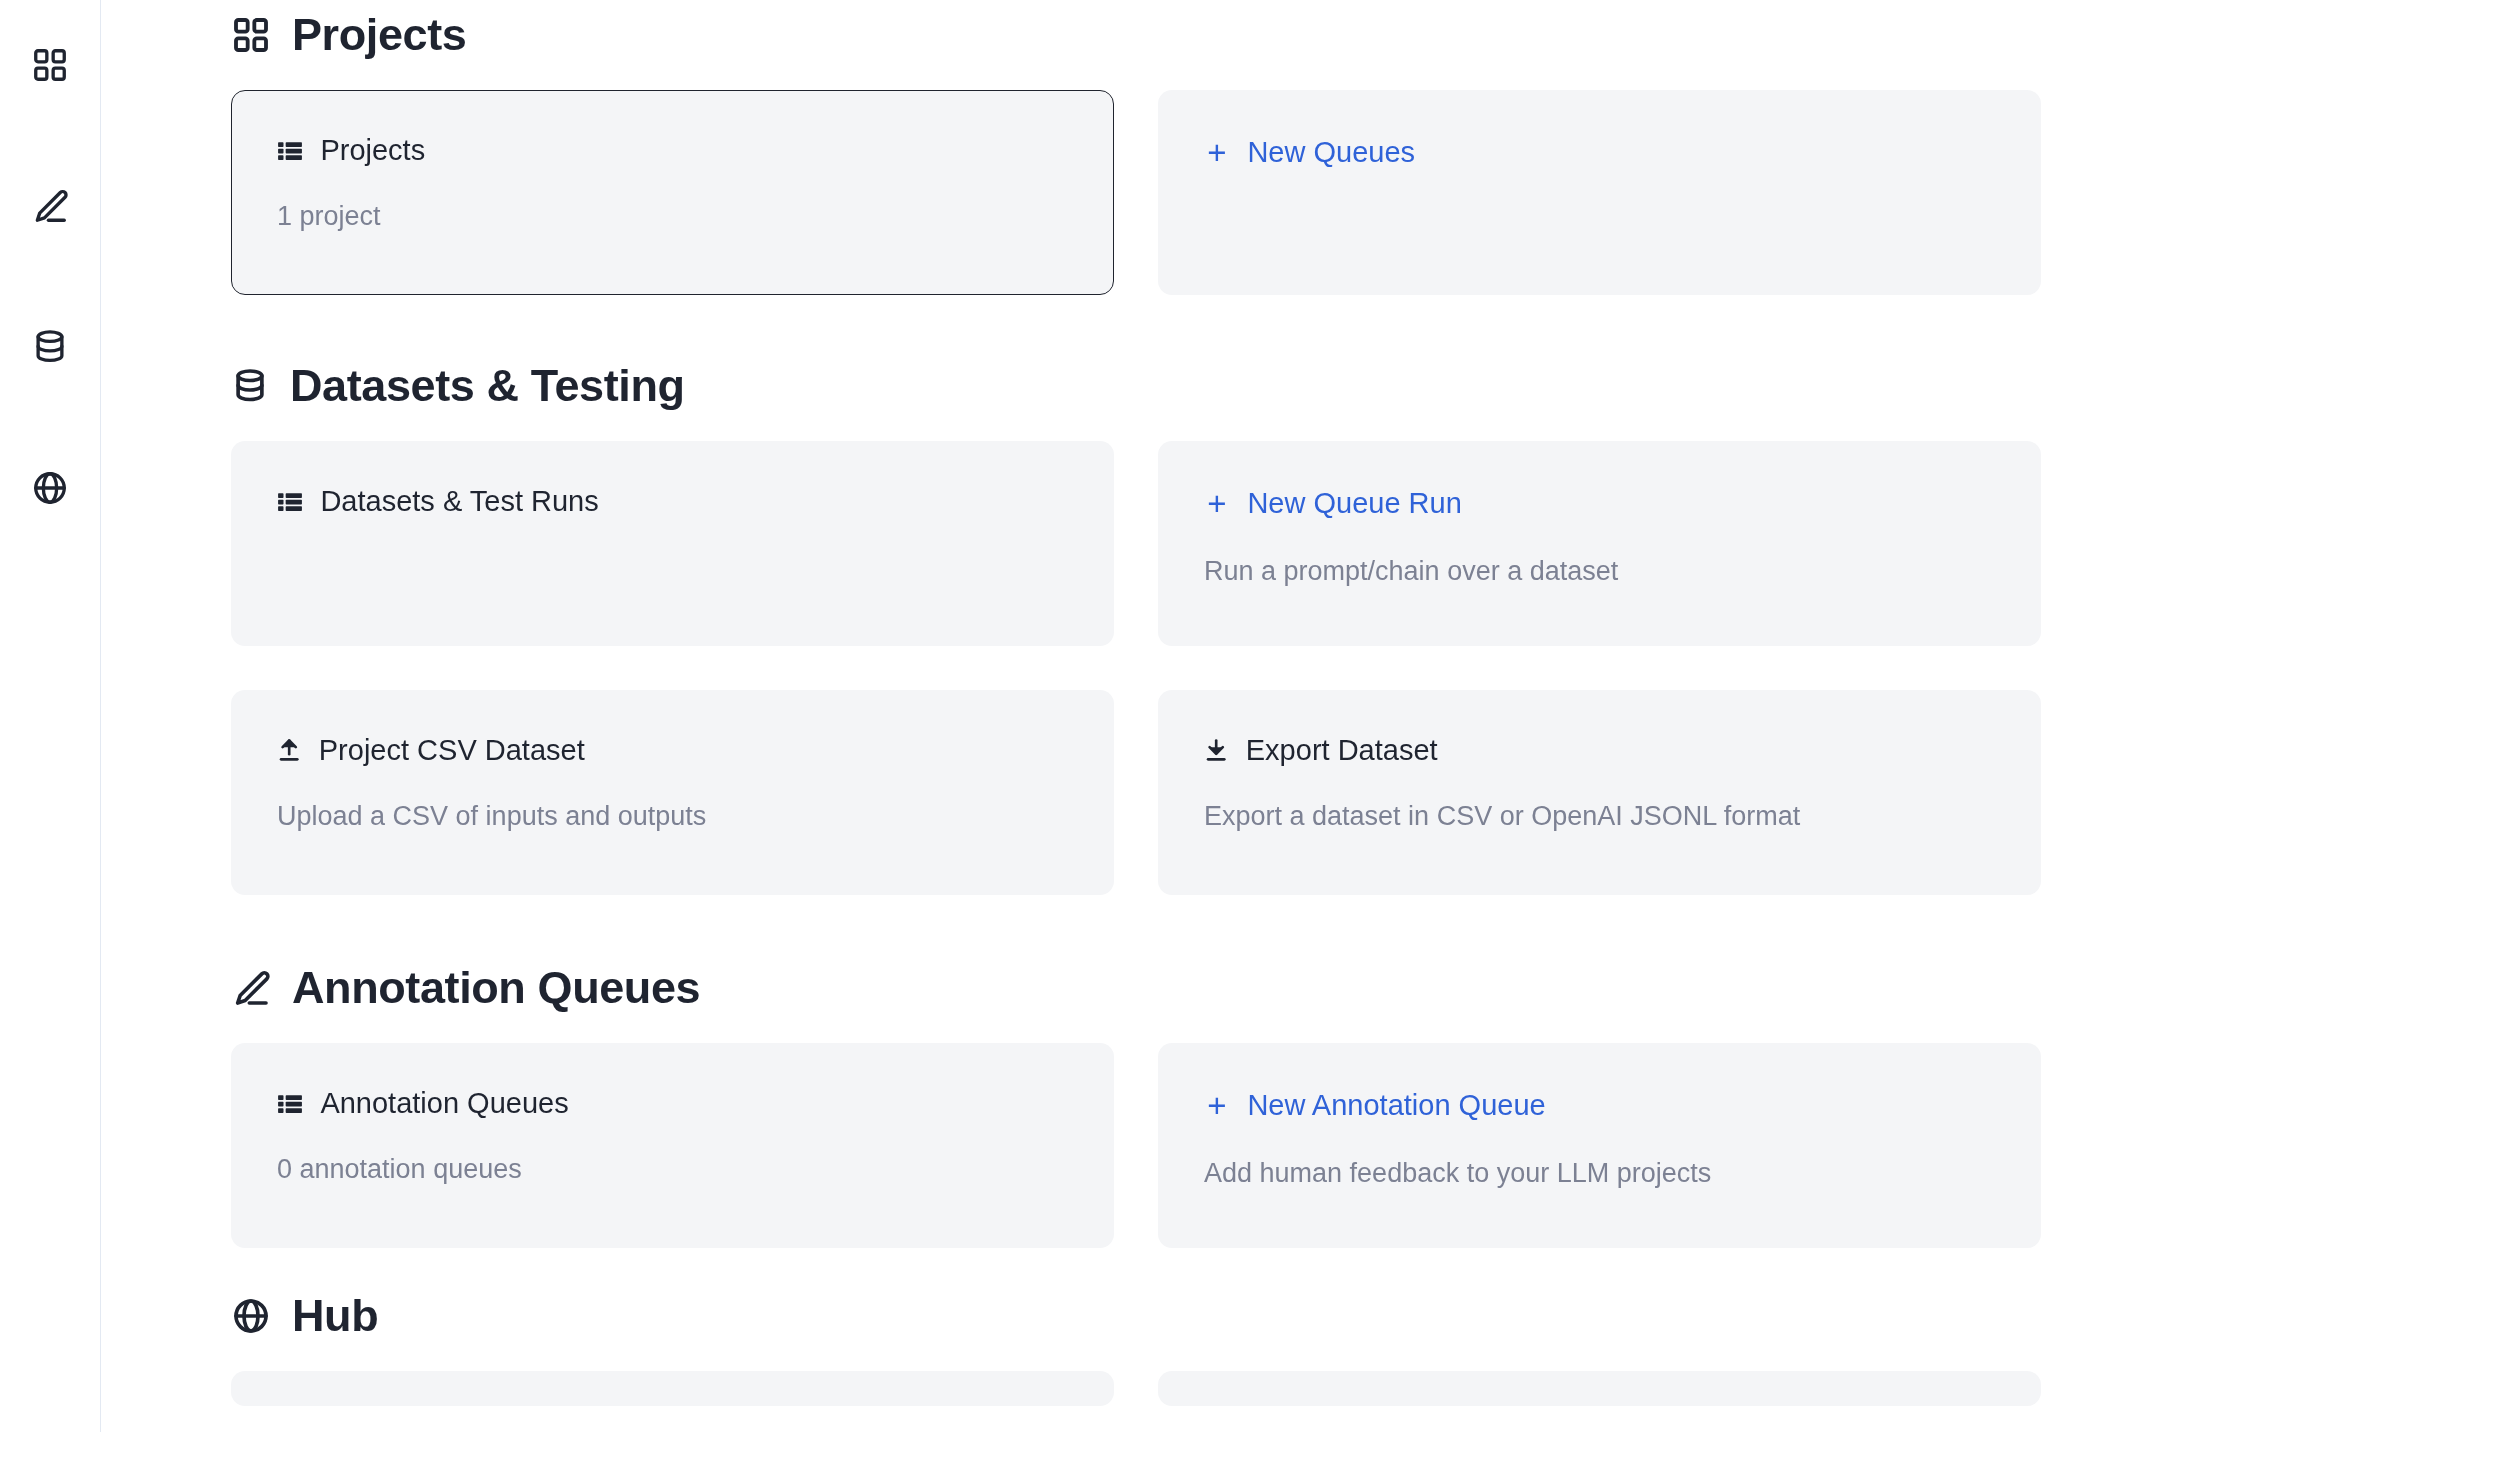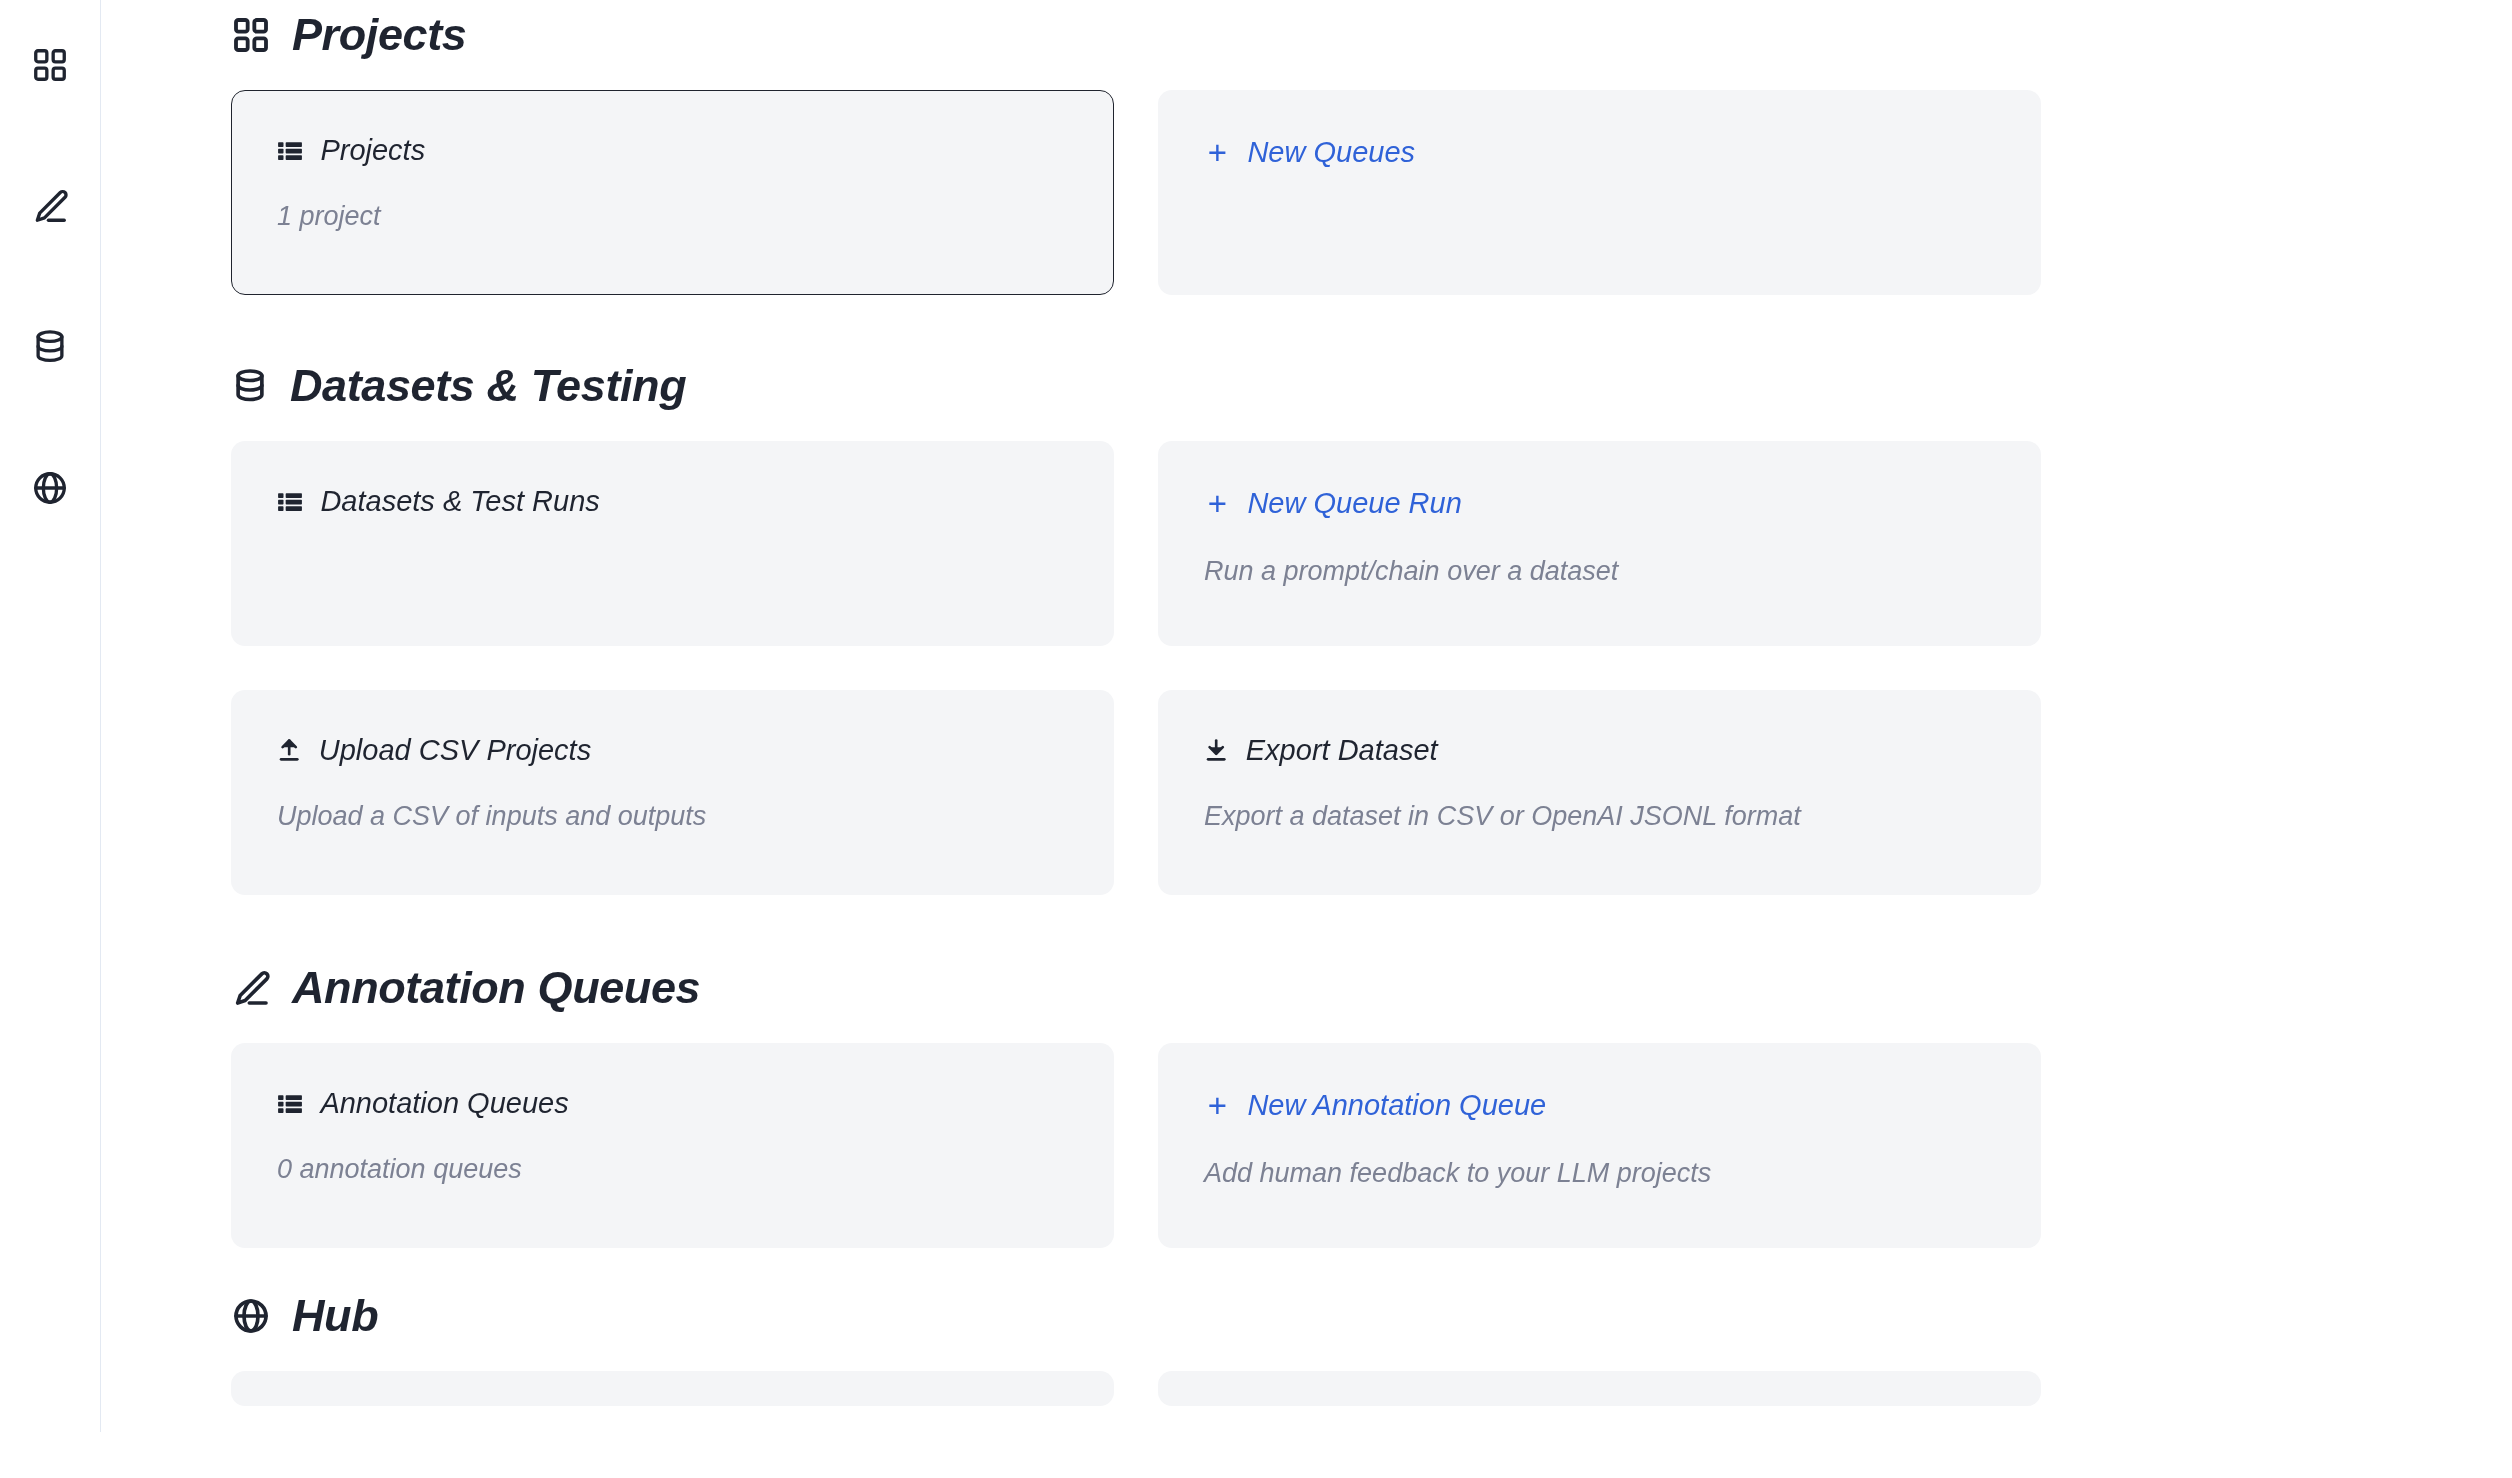--- a/index.html
+++ b/index.html
@@ -11,21 +11,20 @@
     background: #ffffff;
     font-family: "Liberation Sans", sans-serif;
     overflow: hidden;
   }
 
   .app {
     display: flex;
     width: 2512px;
     height: 1432px;
     background: #ffffff;
-    font-style: italic;
   }
 
   
   .rail {
     width: 101px;
     min-width: 101px;
     height: 100%;
     background: #ffffff;
     border-right: 1.7px solid #e3e9f2;
     display: flex;
@@ -278,21 +277,21 @@
 
           <div class="card">
             <div class="card-title">
               <span class="c-icon">
                 <svg width="24.4" height="24.4" viewBox="0 0 24 24" fill="none" stroke="currentColor" stroke-width="2.6" stroke-linecap="round" stroke-linejoin="round">
                   <line x1="12" y1="2.5" x2="12" y2="16"></line>
                   <polyline points="5.5,9 12,2.5 18.5,9" fill="currentColor" stroke="currentColor"></polyline>
                   <line x1="4" y1="21" x2="20" y2="21"></line>
                 </svg>
               </span>
-              <span>Upload CSV Projects</span>
+              <span>Project CSV Dataset</span>
             </div>
             <div class="card-sub">Upload a CSV of inputs and outputs</div>
           </div>
 
           <div class="card">
             <div class="card-title">
               <span class="c-icon">
                 <svg width="24.4" height="24.4" viewBox="0 0 24 24" fill="none" stroke="currentColor" stroke-width="2.6" stroke-linecap="round" stroke-linejoin="round">
                   <line x1="12" y1="2.5" x2="12" y2="15"></line>
                   <polyline points="5.5,9 12,15.5 18.5,9" fill="currentColor" stroke="currentColor"></polyline>

